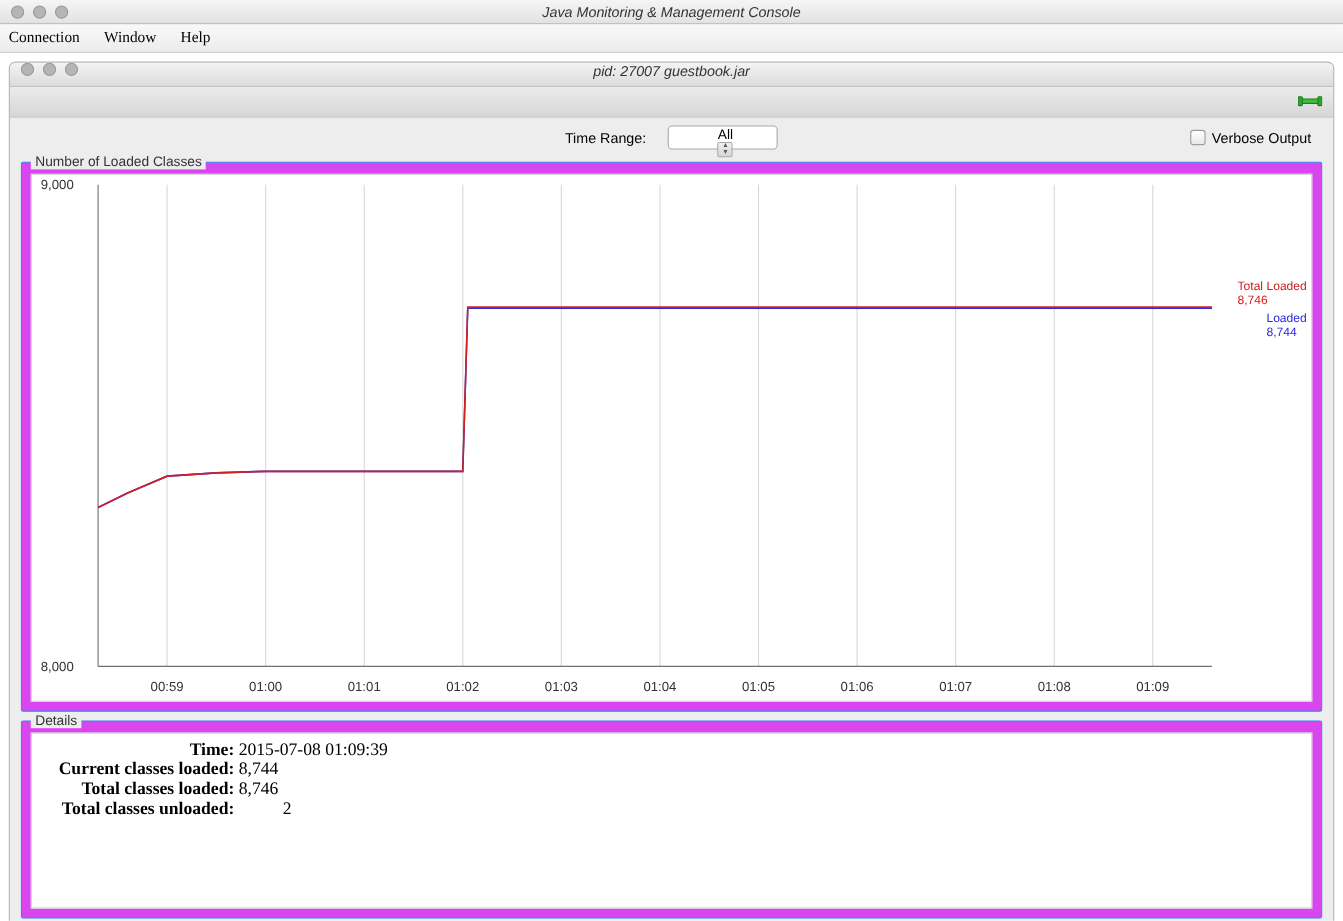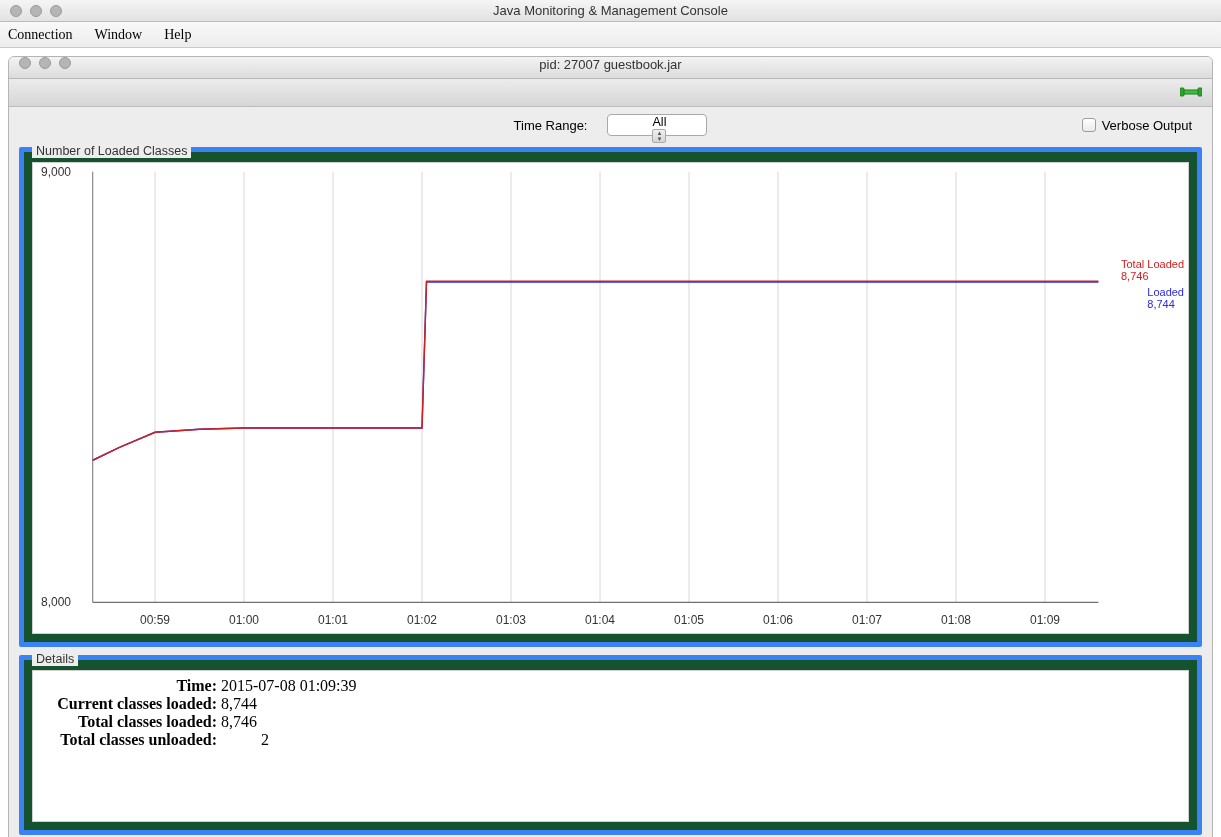--- a/index.html
+++ b/index.html
@@ -30,20 +30,21 @@
     width: 12px; height: 12px; border-radius: 50%;
     background: #b5b5b5;
     border: 1px solid #9a9a9a;
   }
   .titlebar-title {
     position: absolute;
     left: 0; right: 0;
     text-align: center;
     font-size: 13px;
     color: #333;
+    font-style: italic;
   }
   .menubar {
     height: 26px;
     background: linear-gradient(#f9f9f9, #ececec);
     border-bottom: 1px solid #c9c9c9;
     display: flex;
     align-items: center;
     padding: 0 8px;
     gap: 22px;
     font-size: 14px;
@@ -150,23 +151,23 @@
     background: linear-gradient(#fff,#e9e9e9);
   }
   .content-area {
     flex: 1;
     padding: 4px 10px 10px 10px;
     display: flex;
     flex-direction: column;
     gap: 8px;
   }
   .fieldset {
-    border: 5px solid #3b82f6;
+    border: 1px solid #3b82f6;
     border-radius: 2px;
-    background: #14532d;
+    background: #d946ef;
     position: relative;
     padding: 10px 8px 8px 8px;
   }
   .fieldset-legend {
     position: absolute;
     top: -1px; left: 8px;
     background: #ededed;
     padding: 0 4px;
     font-size: 12.5px;
     color: #333;

